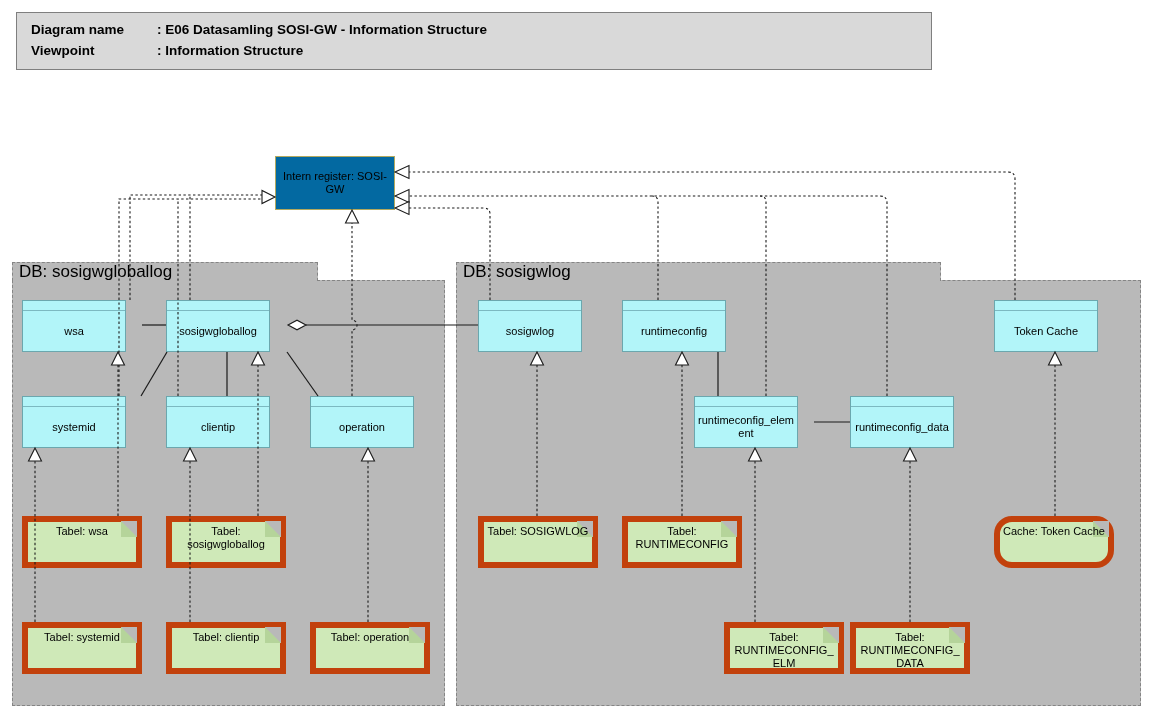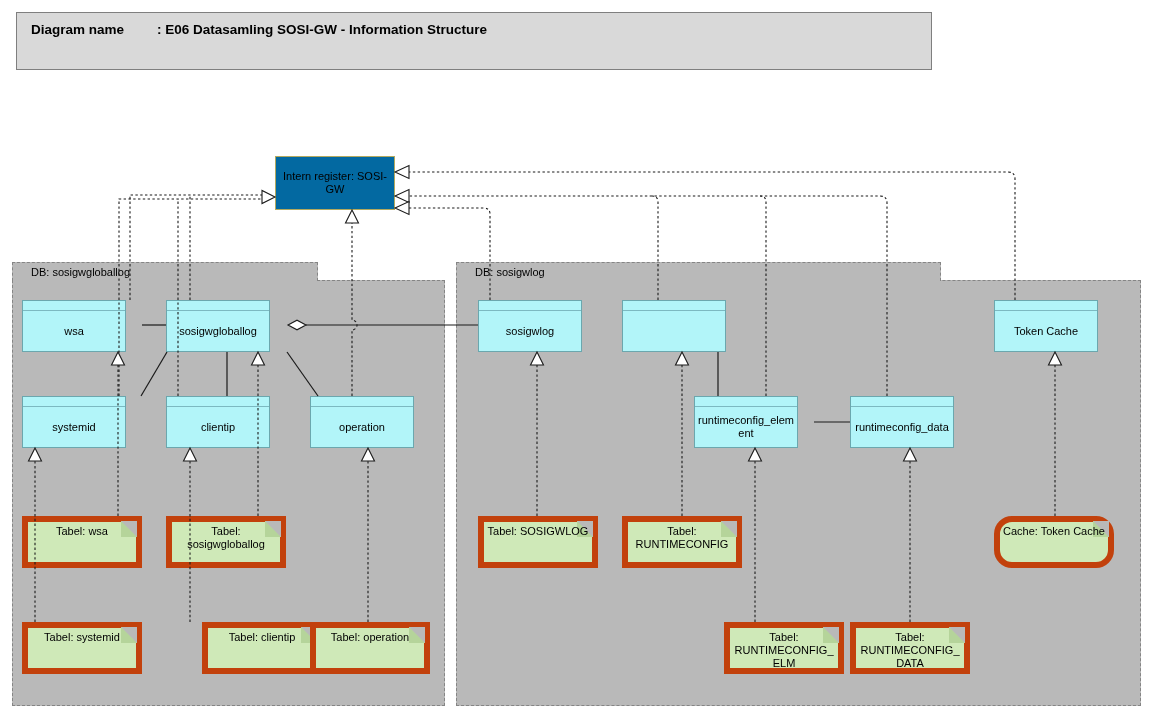--- a/index.html
+++ b/index.html
@@ -9,22 +9,22 @@
   
   .title-block{position:absolute;left:16px;top:12px;width:916px;height:58px;
     background:#d9d9d9;border:1px solid #7f7f7f;box-sizing:border-box;
     padding:6px 0 0 14px;font-size:13.5px;font-weight:bold;line-height:21px;}
   .title-row{display:flex;}
   .title-row .t-label{width:126px;flex:none;}
 
   
   .group-tab,.group-body{position:absolute;background:#b9b9b9;box-sizing:border-box;
     border:1px dashed #858585;}
-  .group-tab{height:19px;border-bottom:none;font-size:11px;line-height:18px;
-    padding-left:18px;z-index:1;}
+  .group-tab{height:19px;border-bottom:none;font-size:17px;line-height:18px;
+    padding-left:6px;z-index:1;}
   .group-body{z-index:0;}
 
   
   .obj{position:absolute;width:104px;height:52px;background:#b2f5f9;
     border:1px solid #6ba7ae;box-sizing:border-box;z-index:2;}
   .obj .band{height:9px;border-bottom:1px solid #7cb9c1;}
   .obj .obj-label{position:absolute;left:2px;right:2px;top:10px;bottom:0;
     display:flex;align-items:center;justify-content:center;text-align:center;
     font-size:11px;line-height:13px;overflow-wrap:anywhere;}
 
@@ -52,20 +52,24 @@
 </head>
 <body>
 
 <div id="canvas">
 
   <div class="title-block">
     <div class="title-row">
       <span class="t-label">Diagram name</span>
       <span class="t-value">: E06 Datasamling SOSI-GW - Information Structure</span>
     </div>
+    <div class="title-row">
+      <span class="t-label">Viewpoint</span>
+      <span class="t-value">: Information Structure</span>
+    </div>
   </div>
 
   <div class="group-tab" style="left:12px;top:262px;width:306px;">DB: sosigwgloballog</div>
   <div class="group-body" style="left:12px;top:280px;width:433px;height:426px;"></div>
 
   <div class="group-tab" style="left:456px;top:262px;width:485px;">DB: sosigwlog</div>
   <div class="group-body" style="left:456px;top:280px;width:685px;height:426px;"></div>
 
   <div class="register">
     <span>Intern register: SOSI-GW</span>
@@ -91,20 +95,21 @@
       <div class="obj" style="left: 310px; top: 396px;">
         <div class="band"></div>
         <div class="obj-label">operation</div>
       </div>
       <div class="obj" style="left: 478px; top: 300px;">
         <div class="band"></div>
         <div class="obj-label">sosigwlog</div>
       </div>
       <div class="obj" style="left: 622px; top: 300px;">
         <div class="band"></div>
+        <div class="obj-label">runtimeconfig</div>
       </div>
       <div class="obj" style="left: 694px; top: 396px;">
         <div class="band"></div>
         <div class="obj-label">runtimeconfig_element</div>
       </div>
       <div class="obj" style="left: 850px; top: 396px;">
         <div class="band"></div>
         <div class="obj-label">runtimeconfig_data</div>
       </div>
       <div class="obj" style="left: 994px; top: 300px;">
@@ -116,21 +121,21 @@
         <div class="note-label">Tabel: wsa</div>
       </div>
       <div class="note" style="left: 166px; top: 516px;">
         <div class="fold"></div>
         <div class="note-label">Tabel: sosigwgloballog</div>
       </div>
       <div class="note" style="left: 22px; top: 622px;">
         <div class="fold"></div>
         <div class="note-label">Tabel: systemid</div>
       </div>
-      <div class="note" style="left: 166px; top: 622px; margin-left: 36px;">
+      <div class="note" style="left: 166px; top: 622px;">
         <div class="fold"></div>
         <div class="note-label">Tabel: clientip</div>
       </div>
       <div class="note" style="left: 310px; top: 622px;">
         <div class="fold"></div>
         <div class="note-label">Tabel: operation</div>
       </div>
       <div class="note" style="left: 478px; top: 516px;">
         <div class="fold"></div>
         <div class="note-label">Tabel: SOSIGWLOG</div>

